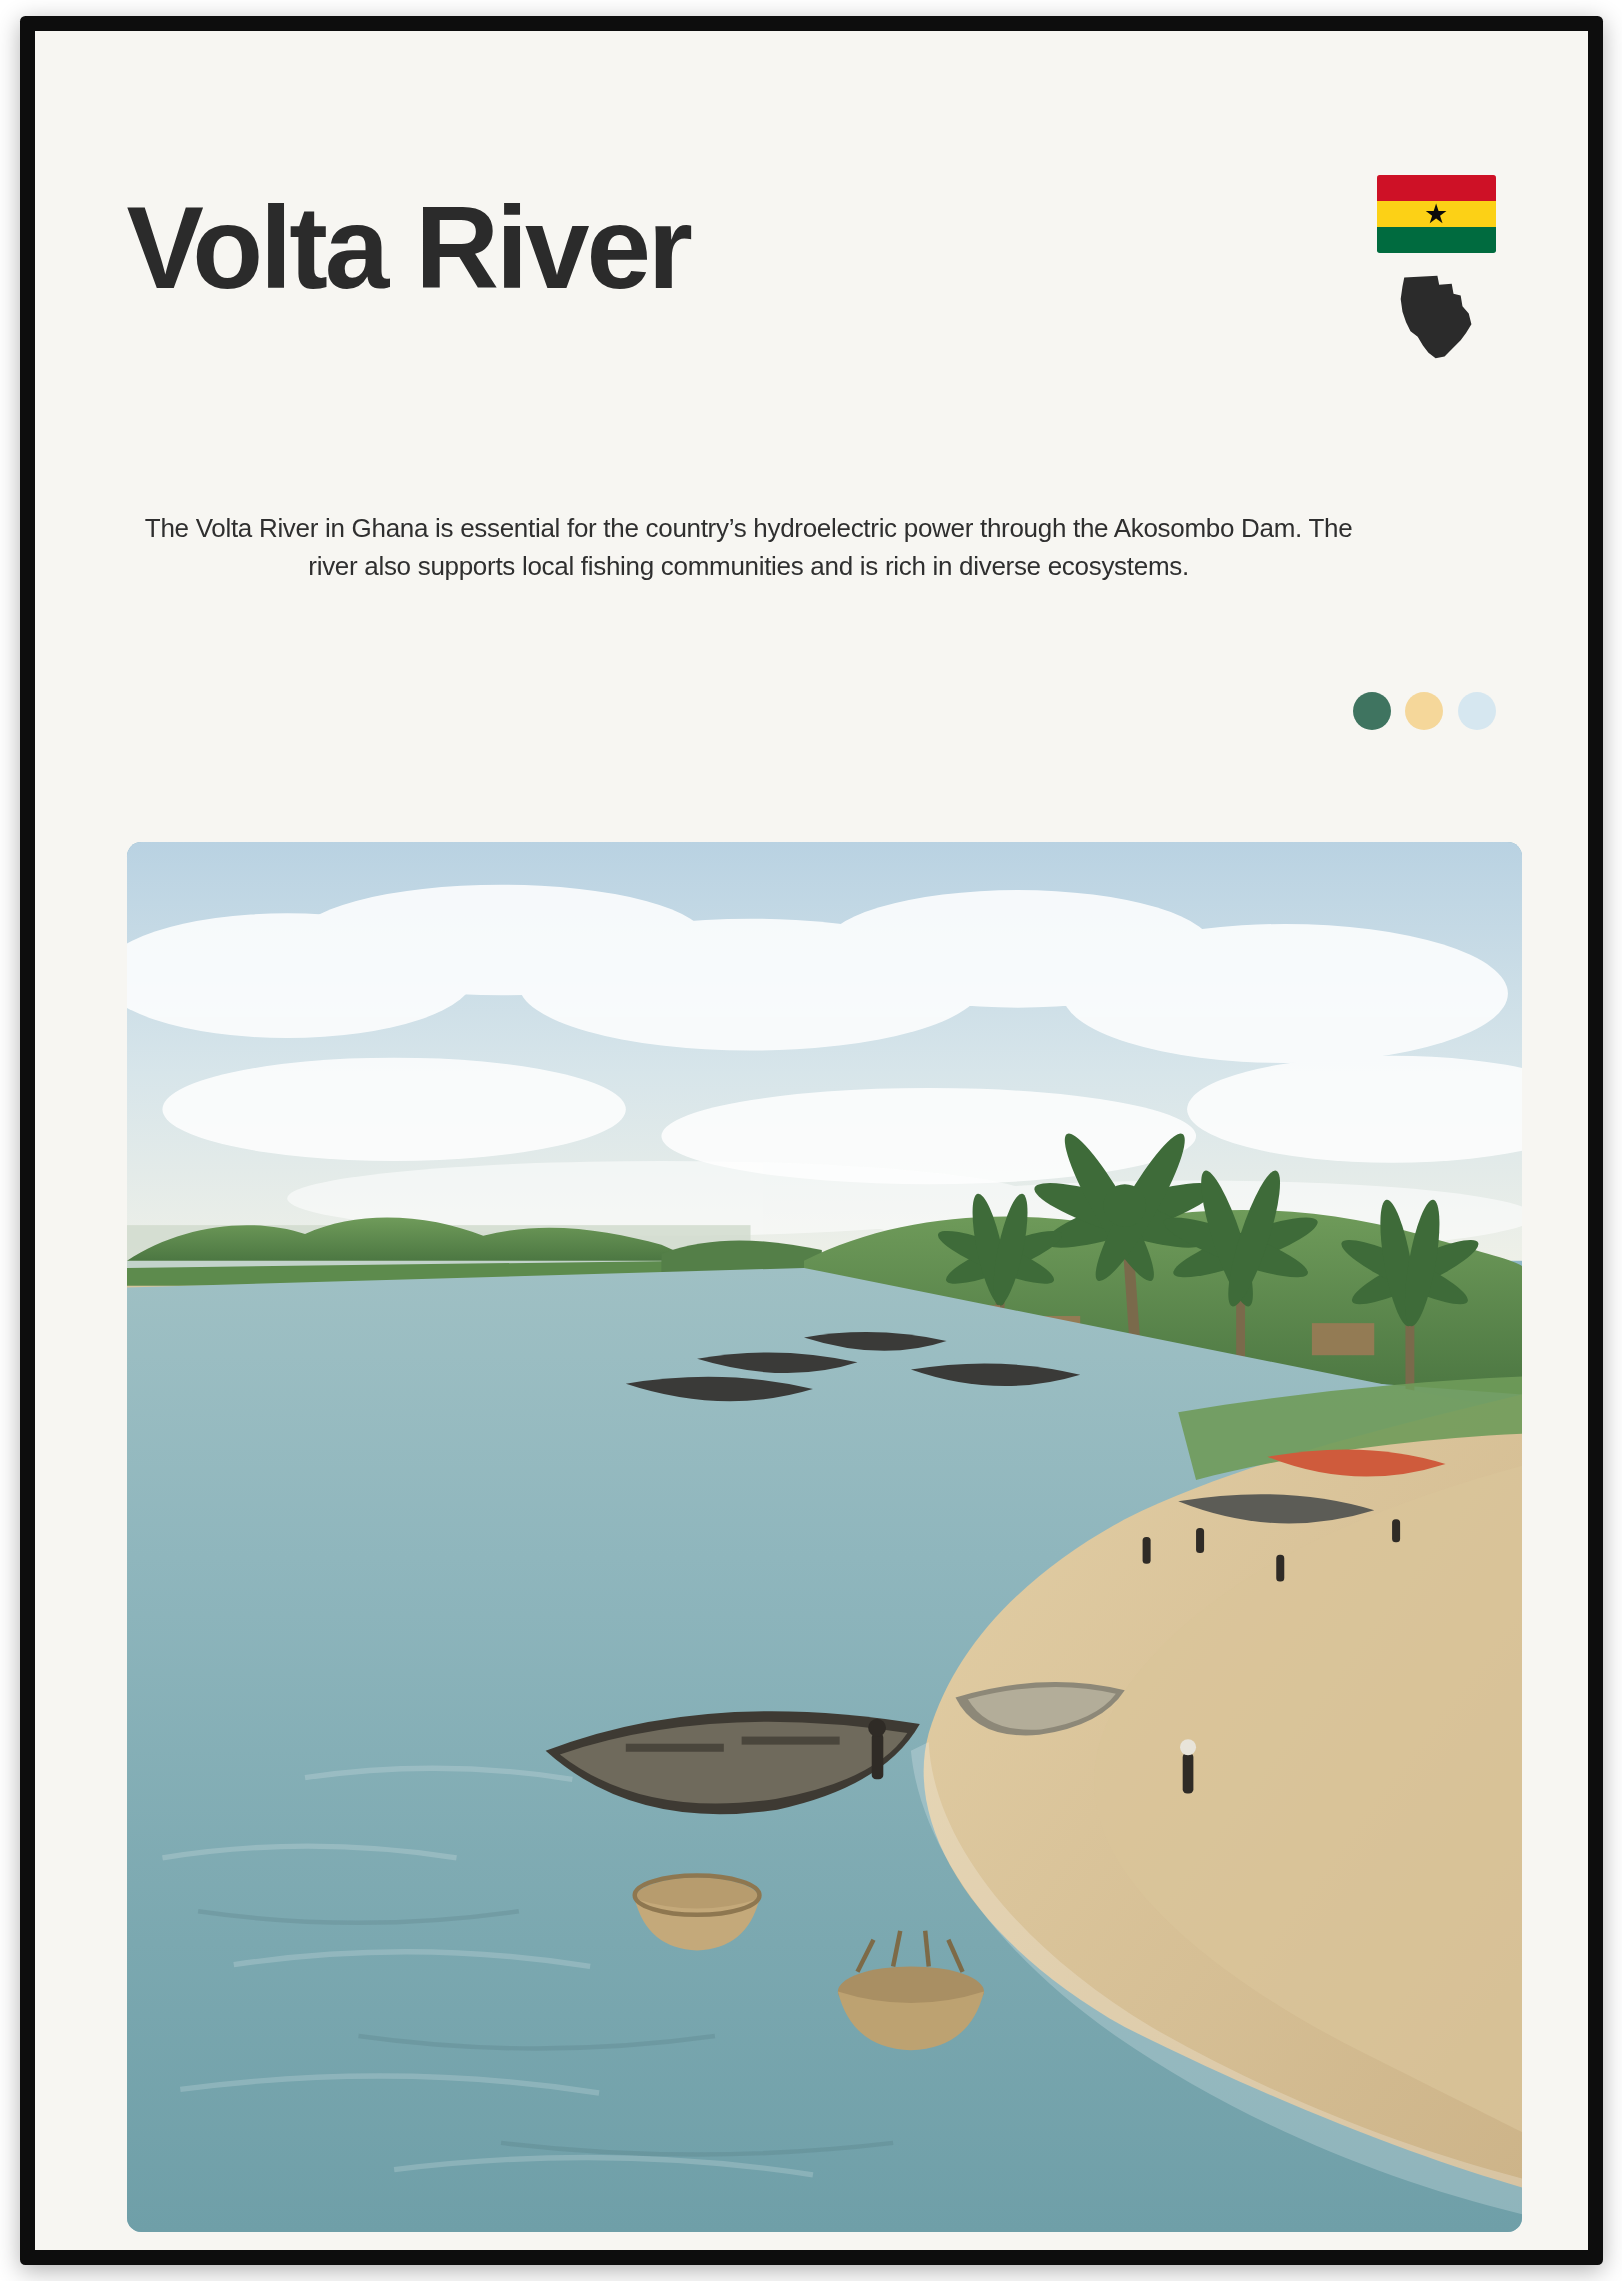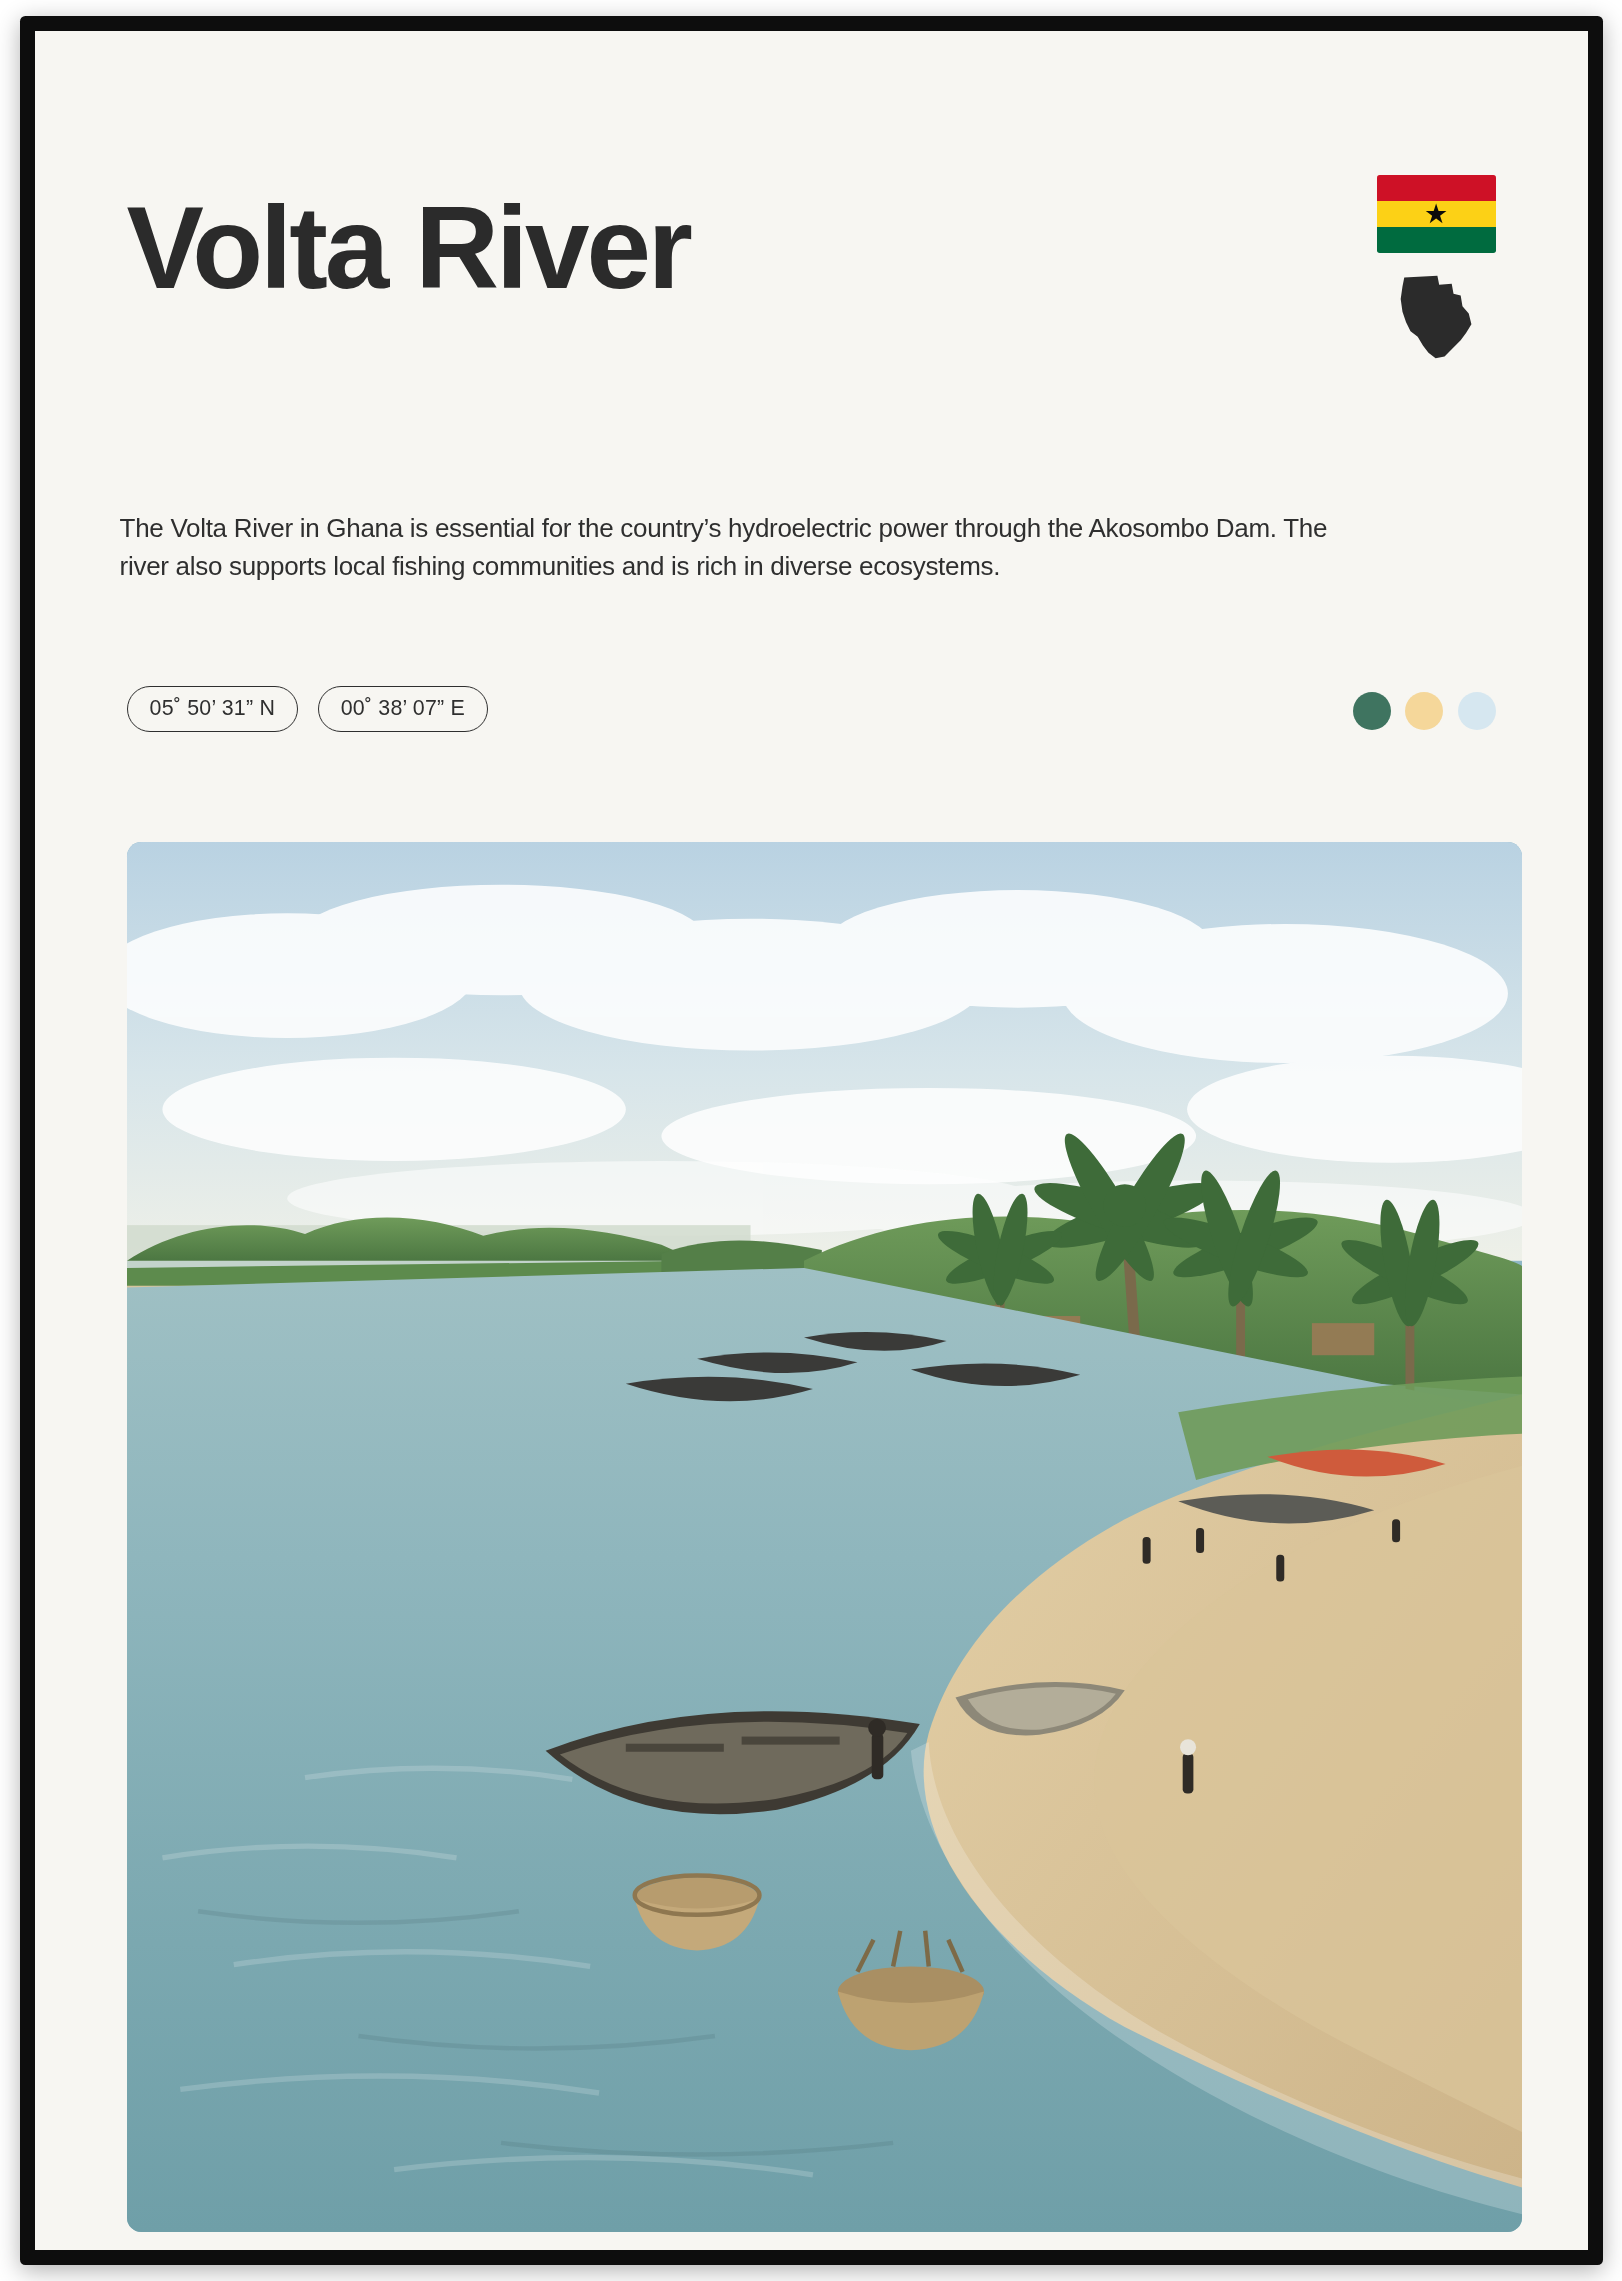--- a/index.html
+++ b/index.html
@@ -22,20 +22,21 @@
     border-radius: 5.3px;
     box-shadow: 0 5.3px 23px rgba(0,0,0,0.30);
     padding: 15px;
   }
   .frame-inner {
     width: 100%;
     height: 100%;
     background: #f7f6f2;
     position: relative;
     overflow: hidden;
+    text-align: center;
   }
 
   
   .poster {
     position: absolute;
     inset: 0;
     padding: 0 92px;
   }
 
   .flag-block {
@@ -148,24 +149,20 @@
           <span class="star">★</span>
         </div>
 
         <svg class="country-shape" width="77" height="86" viewBox="0 0 86 96">
           <path fill="#2b2b2b" d="M7 4 L44 2 L46 12 L60 11 L62 22 L70 24 L72 36 L79 44 L82 56 L76 66 L70 74 L60 84 L52 92 L42 94 L34 88 L28 80 L22 70 L14 64 L9 54 L5 42 L3 28 L5 14 Z"></path>
         </svg>
       </div>
 
       <p class="description">The Volta River in Ghana is essential for the country’s hydroelectric power through the Akosombo Dam. The river also supports local fishing communities and is rich in diverse ecosystems.</p>
 
-      <div class="coords">
-        <span class="coord-pill">05˚ 50’ 31” N</span>
-        <span class="coord-pill">00˚ 38’ 07” E</span>
-      </div>
 
       <div class="swatches">
         <span class="swatch" style="background:#3f7460;"></span>
         <span class="swatch" style="background:#f5d79a;"></span>
         <span class="swatch" style="background:#d6e7f0;"></span>
       </div>
 
       <div class="photo">
         <svg viewBox="0 0 1566 1560" preserveAspectRatio="xMidYMid slice">
           <defs>

